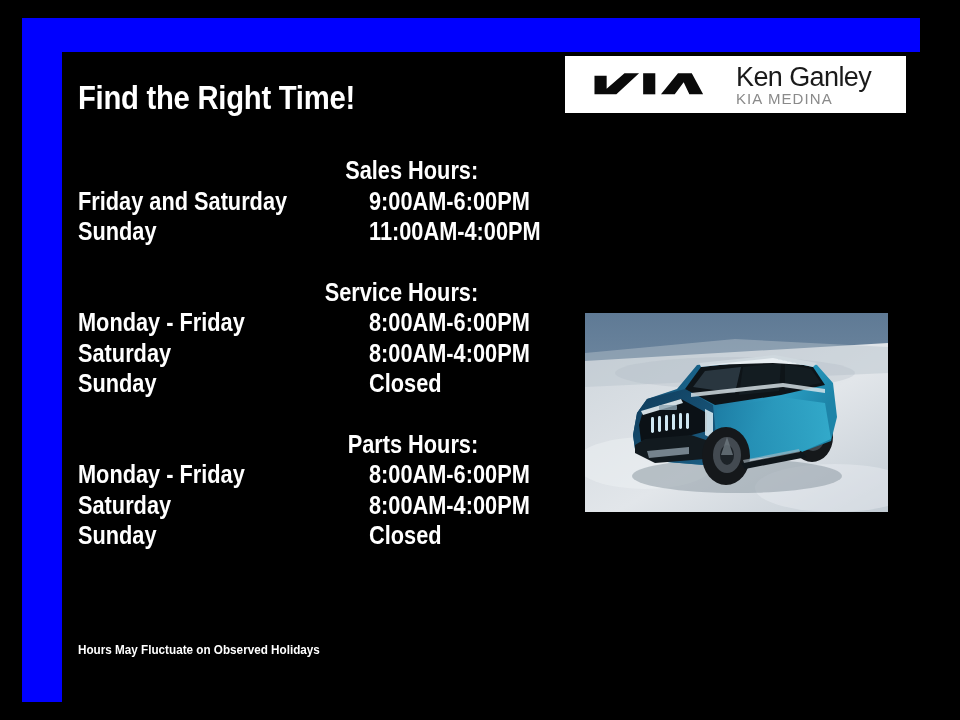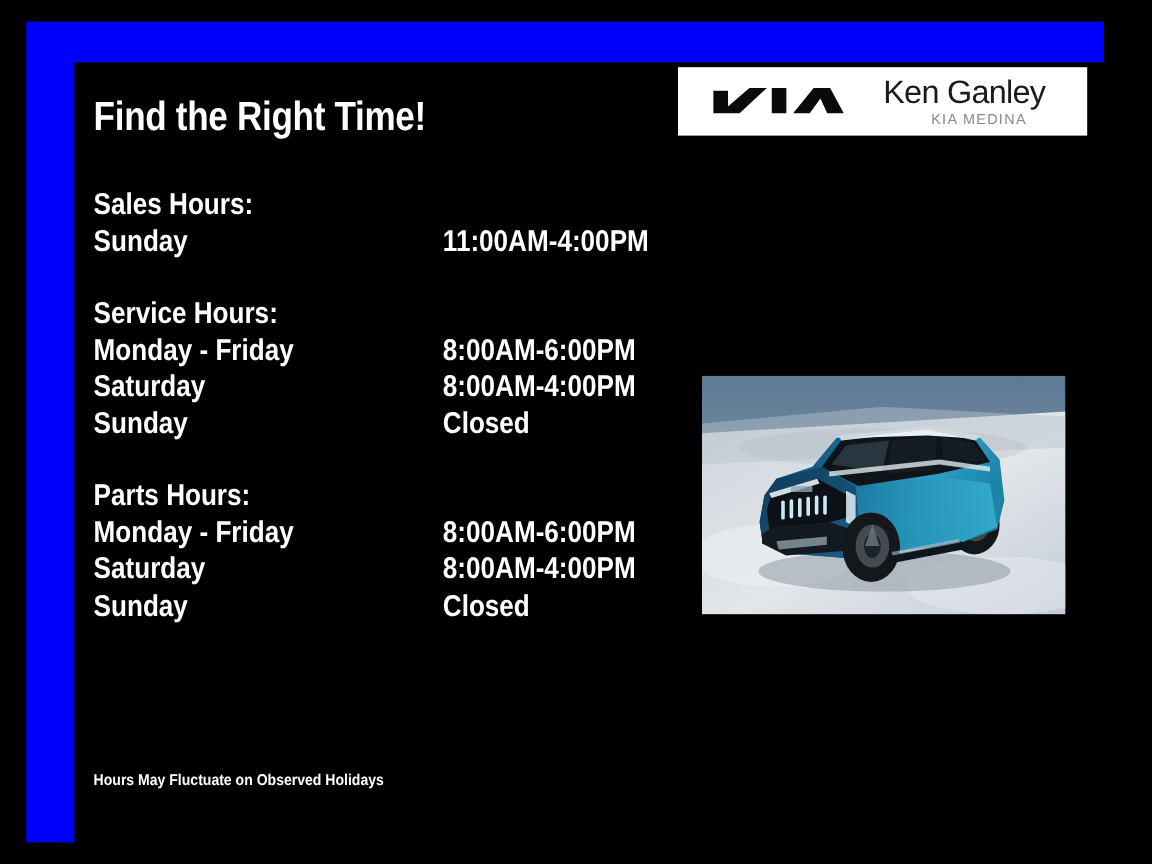--- a/index.html
+++ b/index.html
@@ -54,20 +54,21 @@
     transform-origin: left center;
     white-space: nowrap;
   }
 
   
   #hours {
     position: absolute;
     left: 78px;
     top: 155px;
     width: 460px;
+    text-align: right;
   }
   .hours-block {
     margin-bottom: 30px;
   }
   .hours-block:last-child { margin-bottom: 0; }
 
   .block-title,
   .row-label,
   .row-value {
     color: #ffffff;
@@ -133,27 +134,26 @@
   #dealer-name {
     font-size: 27px;
     font-weight: 400;
     color: #1a1a1a;
     line-height: 27px;
     letter-spacing: -0.6px;
     white-space: nowrap;
   }
   #dealer-sub {
     margin-top: 2px;
-    font-size: 12px;
+    font-size: 15px;
     font-weight: 400;
     color: #8a8a8a;
     letter-spacing: 1.1px;
     line-height: 12px;
     white-space: nowrap;
-    margin-left: 40px;
   }
 
   
   #vehicle-photo {
     position: absolute;
     left: 585px;
     top: 313px;
     width: 303px;
     height: 199px;
     overflow: hidden;
@@ -168,20 +168,24 @@
   <div id="blue-frame">
     <div id="inner-panel"></div>
   </div>
 
   <div id="title">Find the Right Time!</div>
 
   <div id="hours">
 
     <div class="hours-block">
       <div class="block-title">Sales Hours:</div>
+      <div class="hours-row">
+        <span class="row-label">Friday and Saturday</span>
+        <span class="row-value">9:00AM-6:00PM</span>
+      </div>
       <div class="hours-row">
         <span class="row-label">Sunday</span>
         <span class="row-value">11:00AM-4:00PM</span>
       </div>
     </div>
 
     <div class="hours-block">
       <div class="block-title">Service Hours:</div>
       <div class="hours-row">
         <span class="row-label">Monday - Friday</span>

